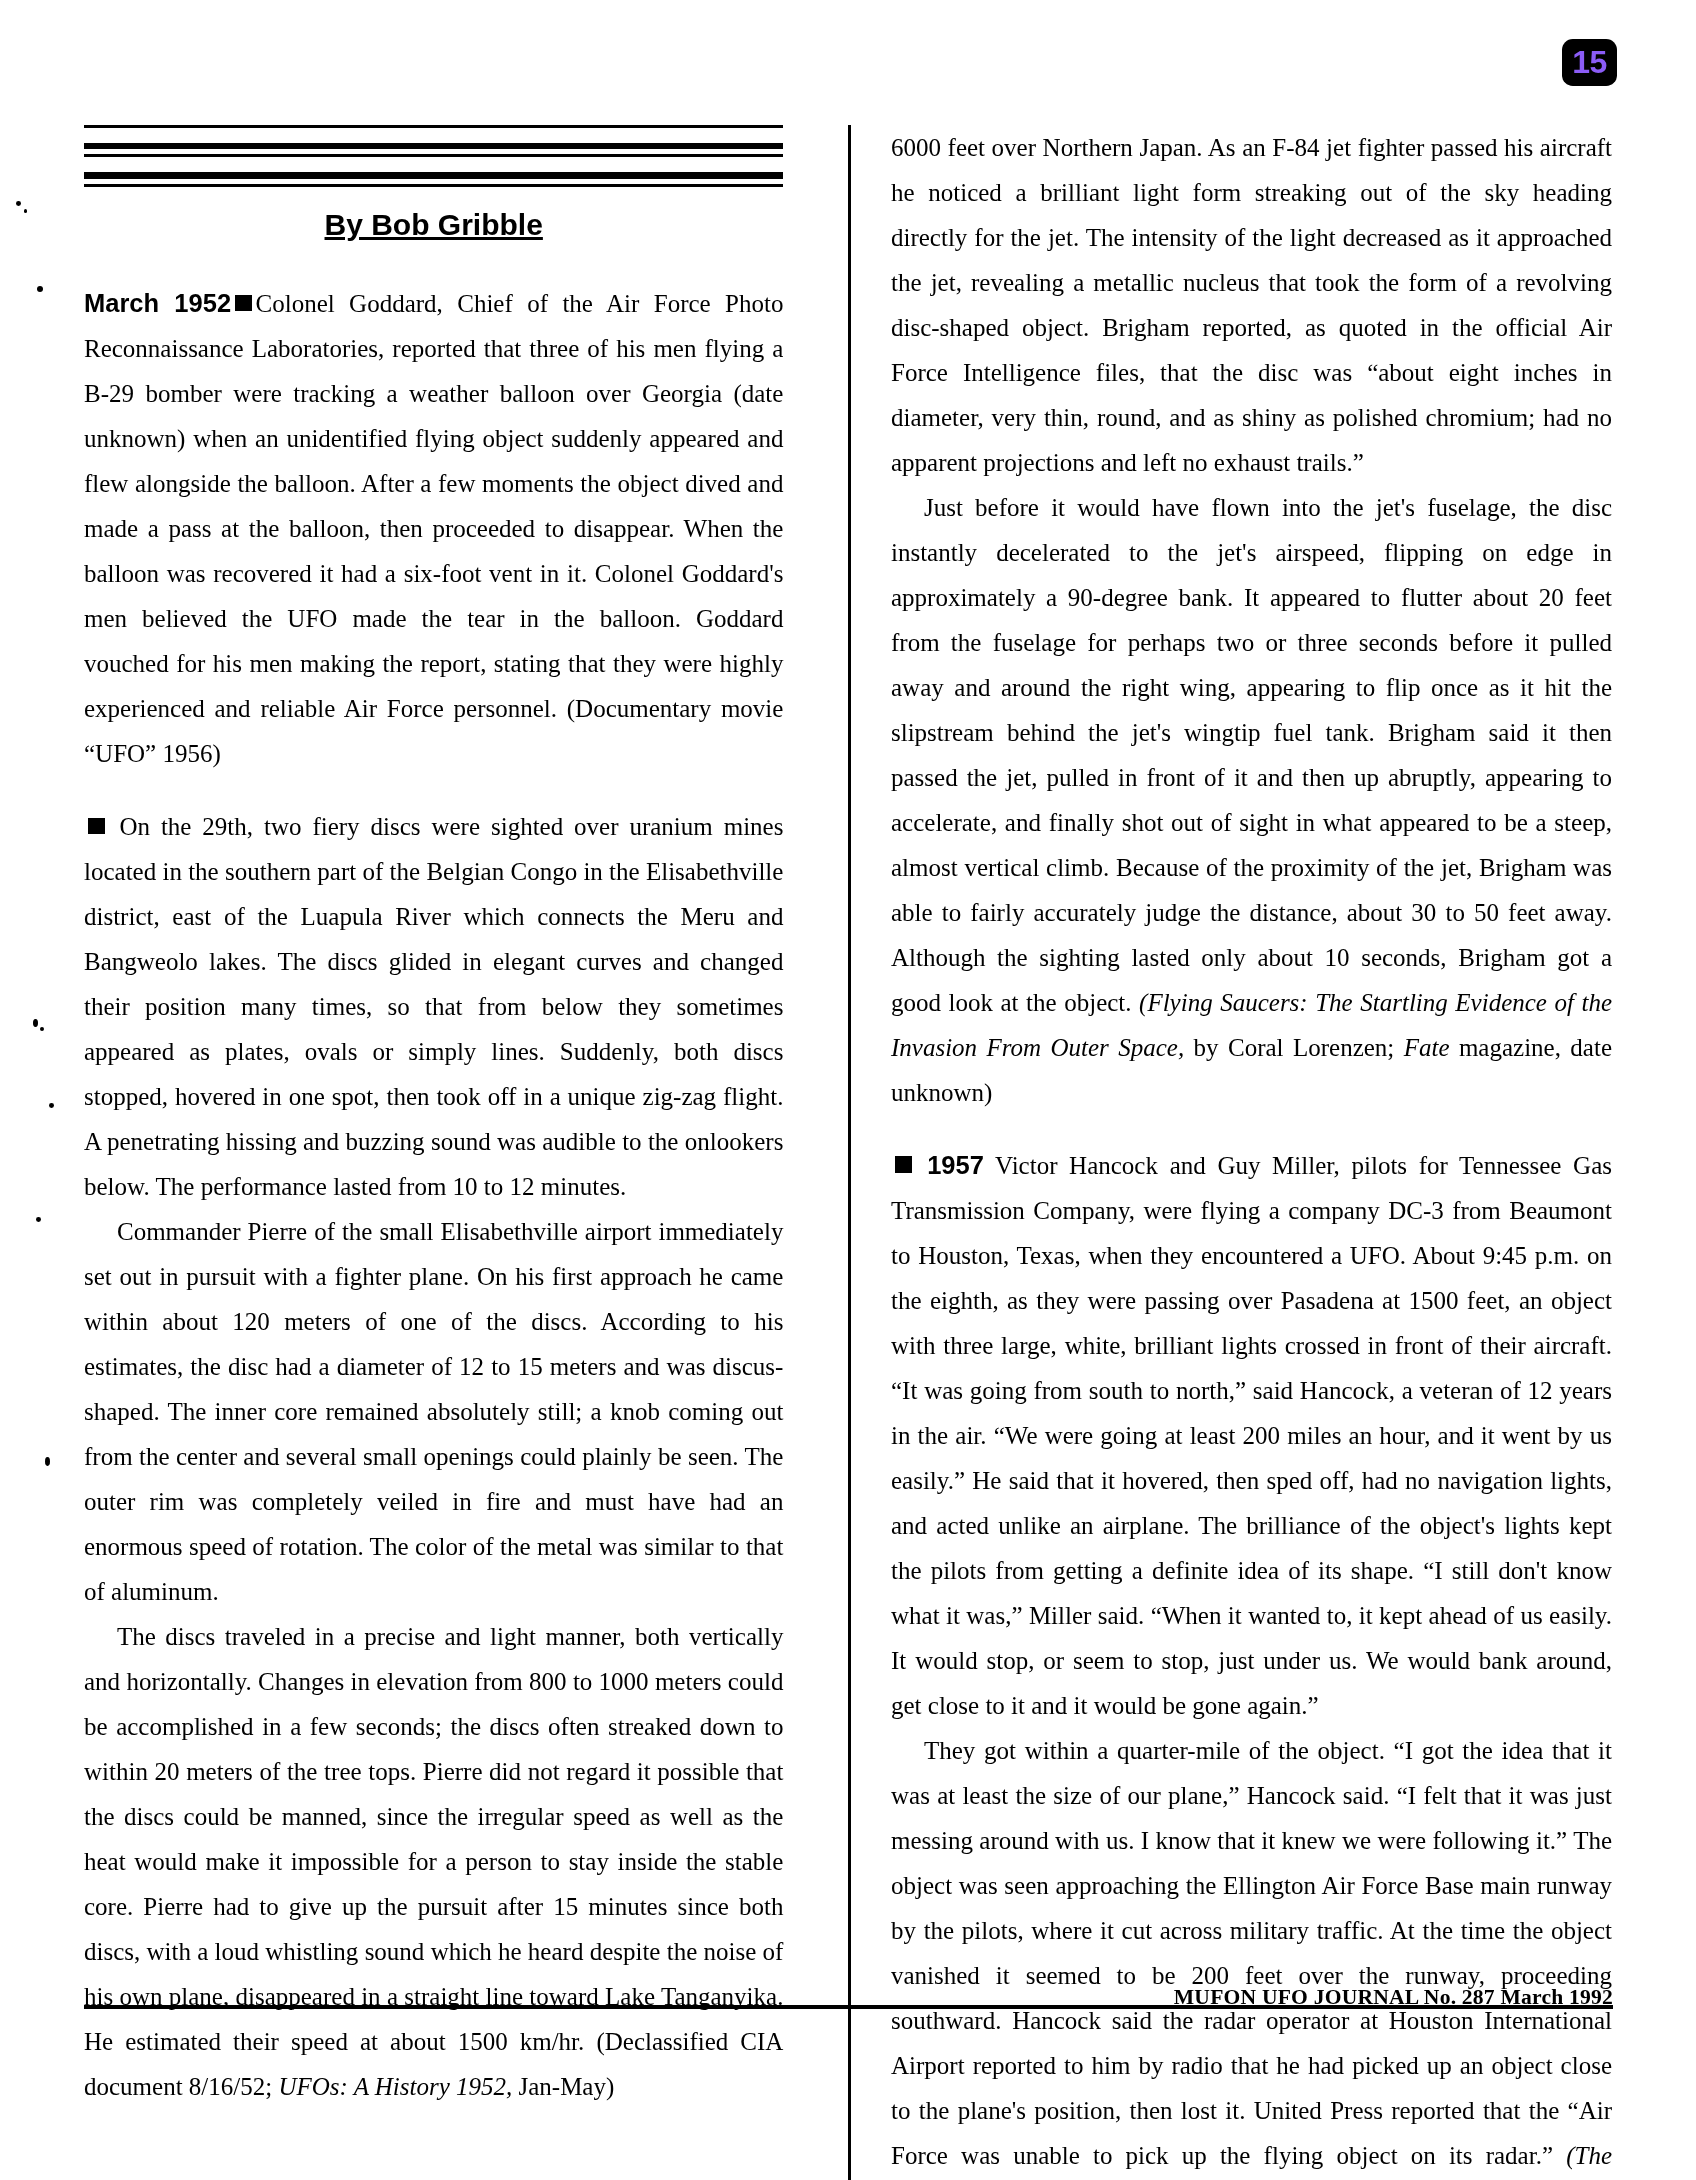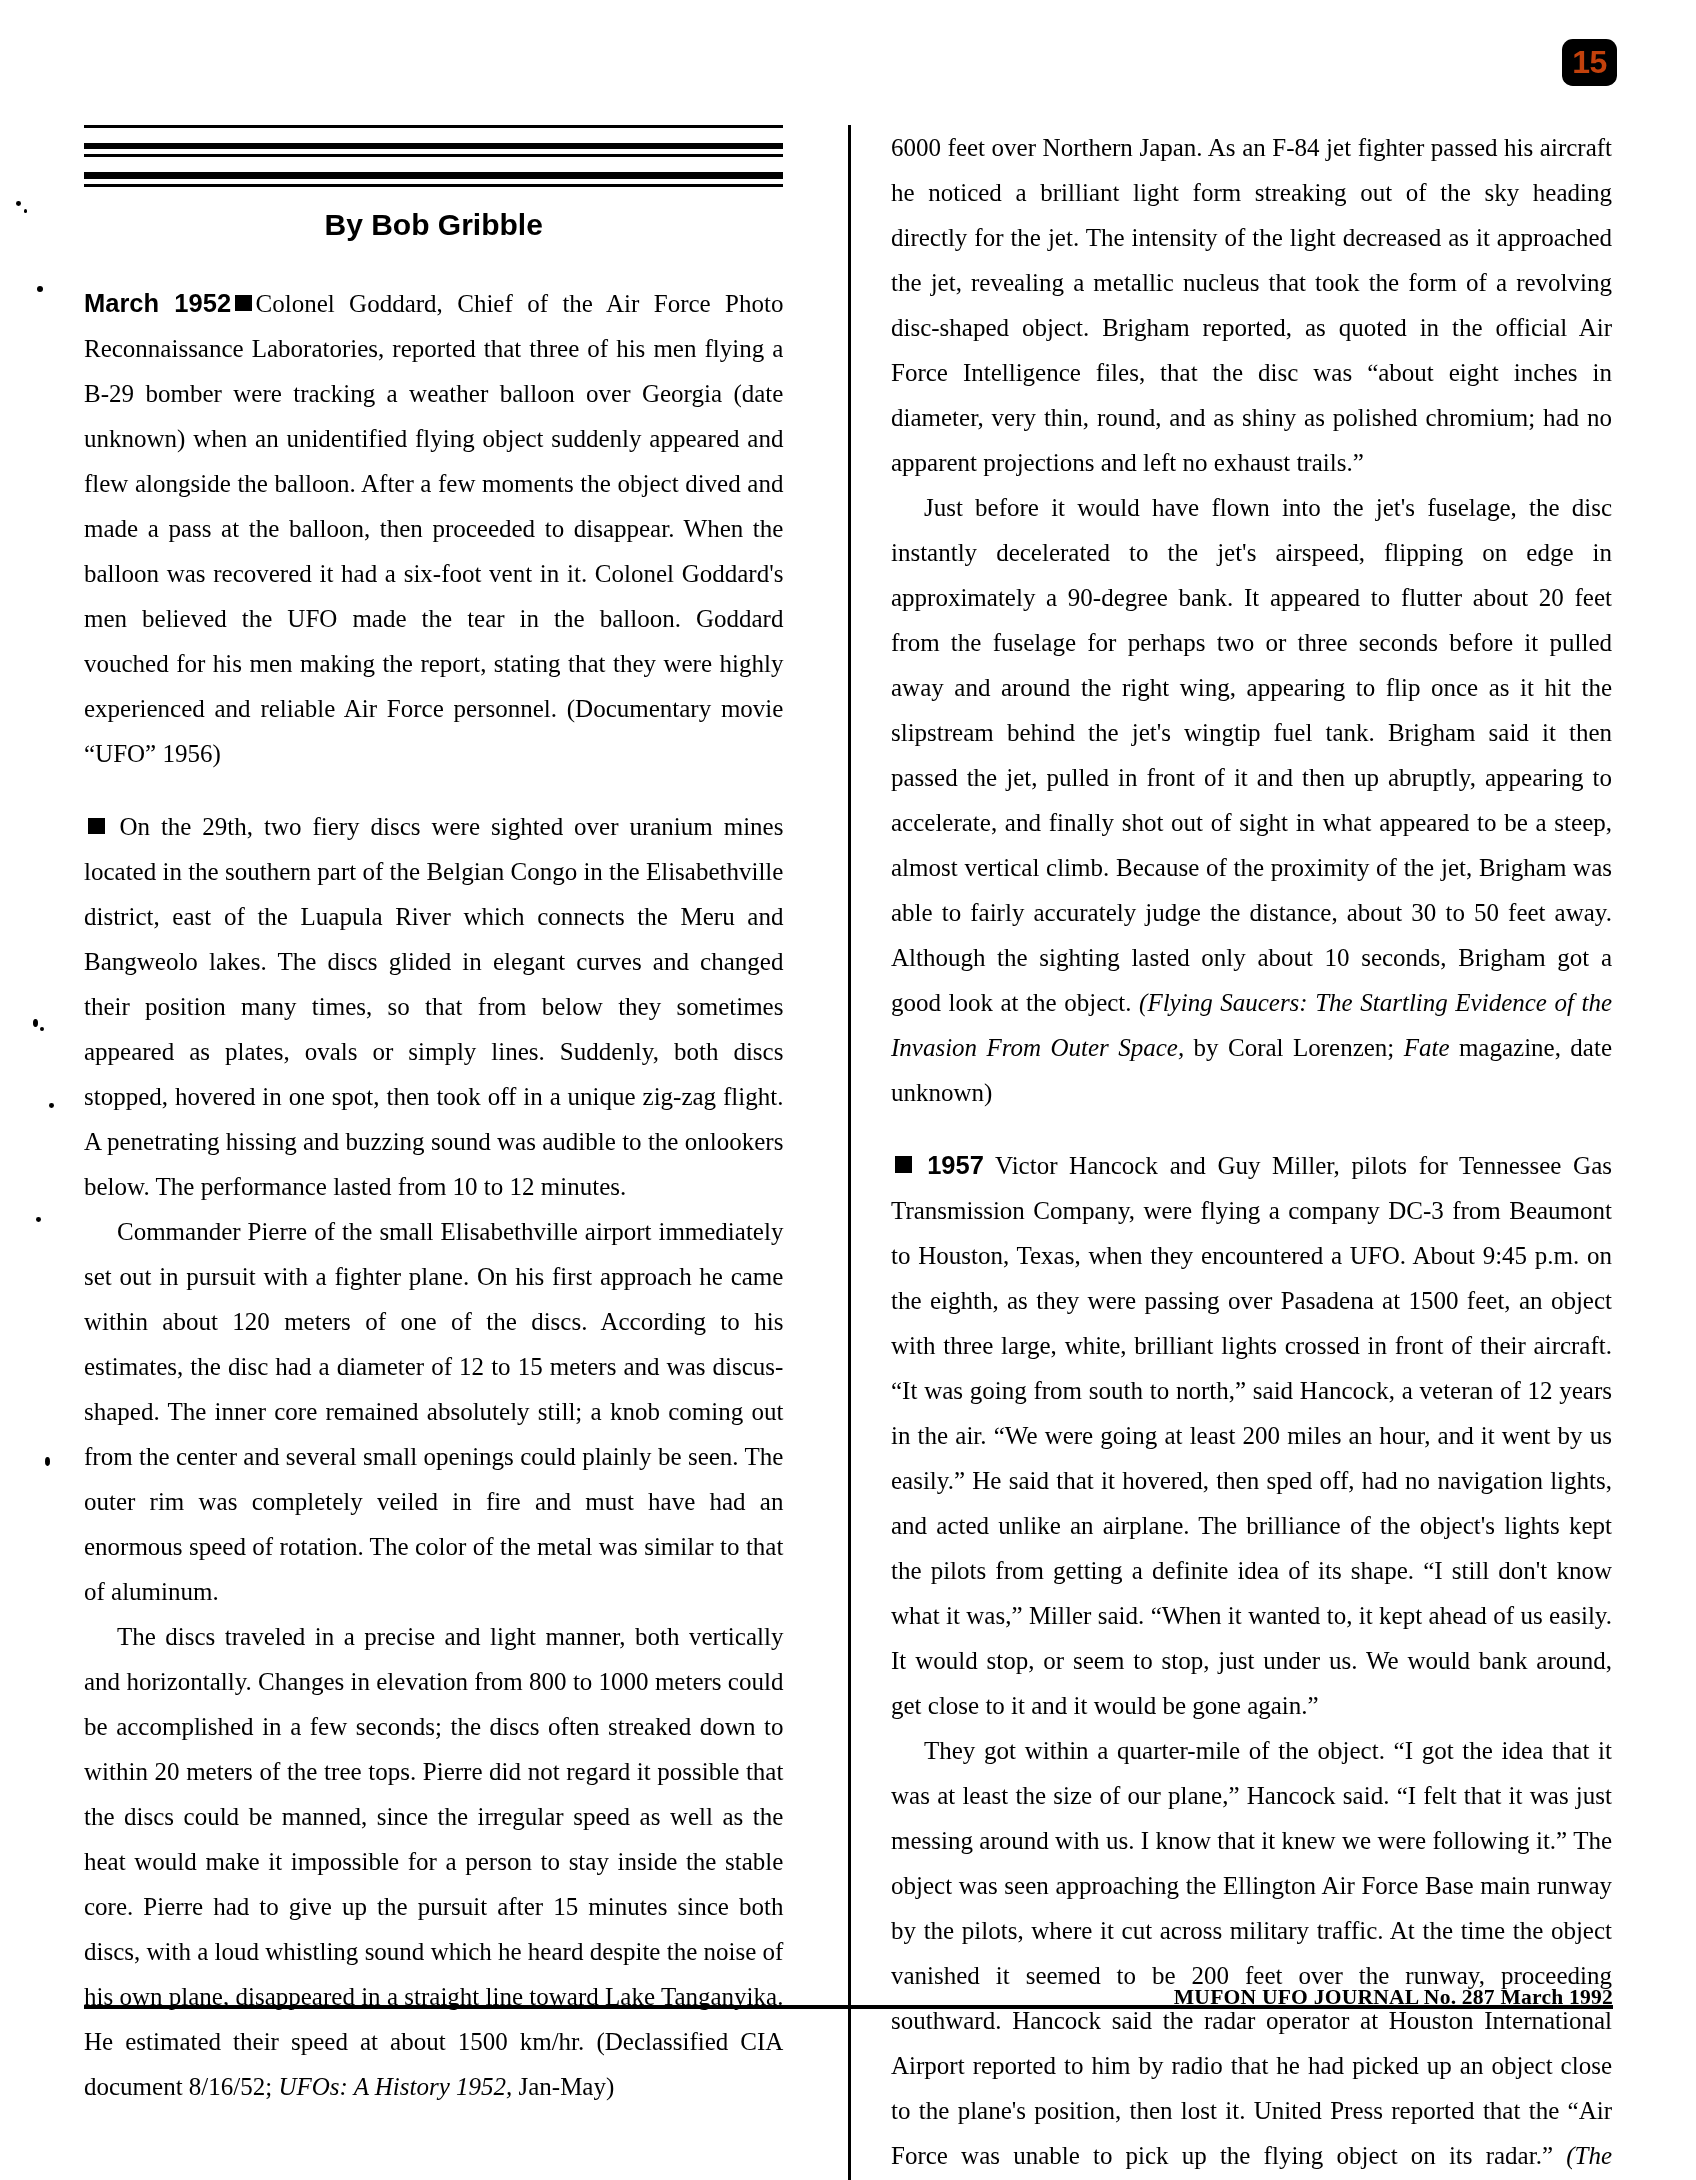--- a/index.html
+++ b/index.html
@@ -25,21 +25,21 @@
 
   
   .page-badge {
     position: absolute;
     right: 80px;
     top: 39px;
     width: 55px;
     height: 47px;
     background: #000;
     border-radius: 10.8px;
-    color: #c2410c;
+    color: #8b5cf6;
     font-family: "Liberation Sans", "DejaVu Sans", sans-serif;
     font-weight: bold;
     font-size: 32px;
     line-height: 47px;
     text-align: center;
     letter-spacing: -0.5px;
   }
 
   
   .content {
@@ -101,20 +101,21 @@
     margin: 13.7px 0 11.8px 0;
     white-space: pre;
   }
   .masthead-byline {
     font-family: "Liberation Sans", "DejaVu Sans", sans-serif;
     font-weight: bold;
     font-size: 30px;
     text-align: center;
     margin-top: 21.6px;
     margin-bottom: 5.9px;
+    text-decoration: underline;
   }
 
   
   .body-text {
     font-size: 25px;
     line-height: 45px;
     text-align: justify;
     text-justify: inter-word;
     hyphens: none;
   }

